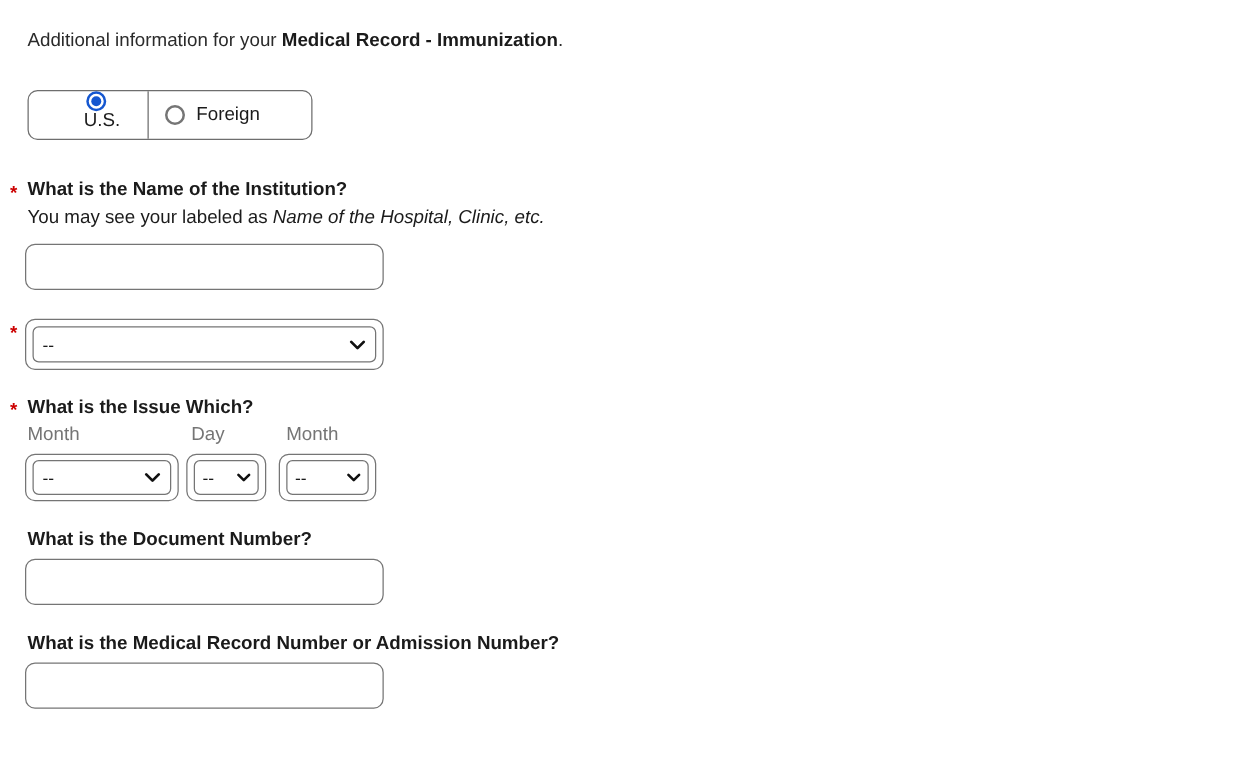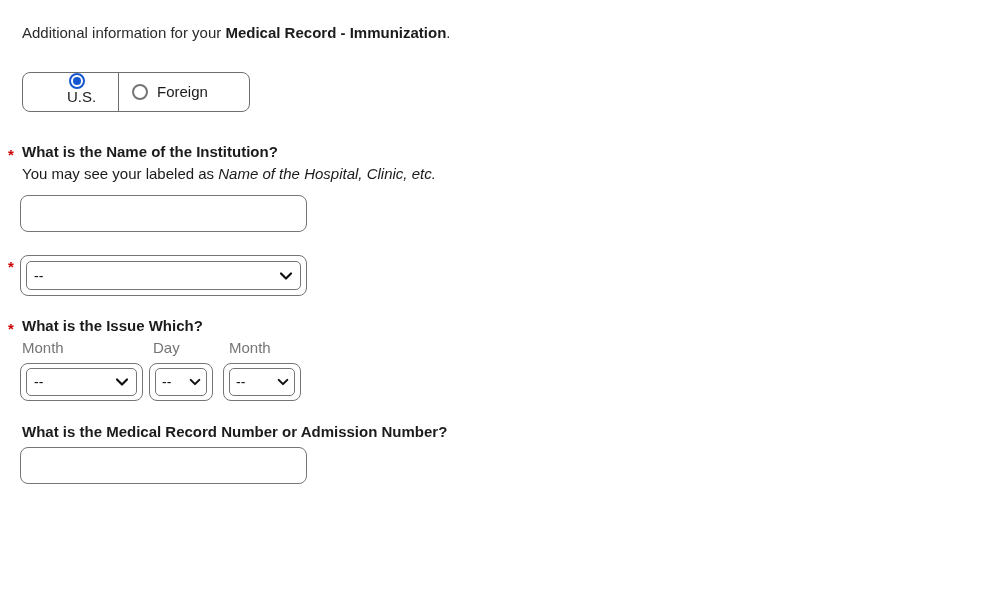--- a/index.html
+++ b/index.html
@@ -225,20 +225,26 @@
           <span class="chevron">
             <svg width="12" height="8" viewBox="0 0 14 9">
                 <path d="M2 2 L7 7 L12 2" fill="none" stroke="#111111" stroke-width="2.4" stroke-linecap="round" stroke-linejoin="round"></path>
               </svg>
           </span>
         </div>
       </div>
     </div>
   </div>
 
+  <div>
+    <div class="q-label mt-doc-label">
+      <span>What is the Document Number?</span>
+    </div>
+    <input type="text" class="text-input mt-doc-input" value="" style="">
+  </div>
 
   <div>
     <div class="q-label mt-med-label">
       <span>What is the Medical Record Number or Admission Number?</span>
     </div>
     <input type="text" class="text-input mt-med-input" value="" style="">
   </div>
 
 </div>
 

